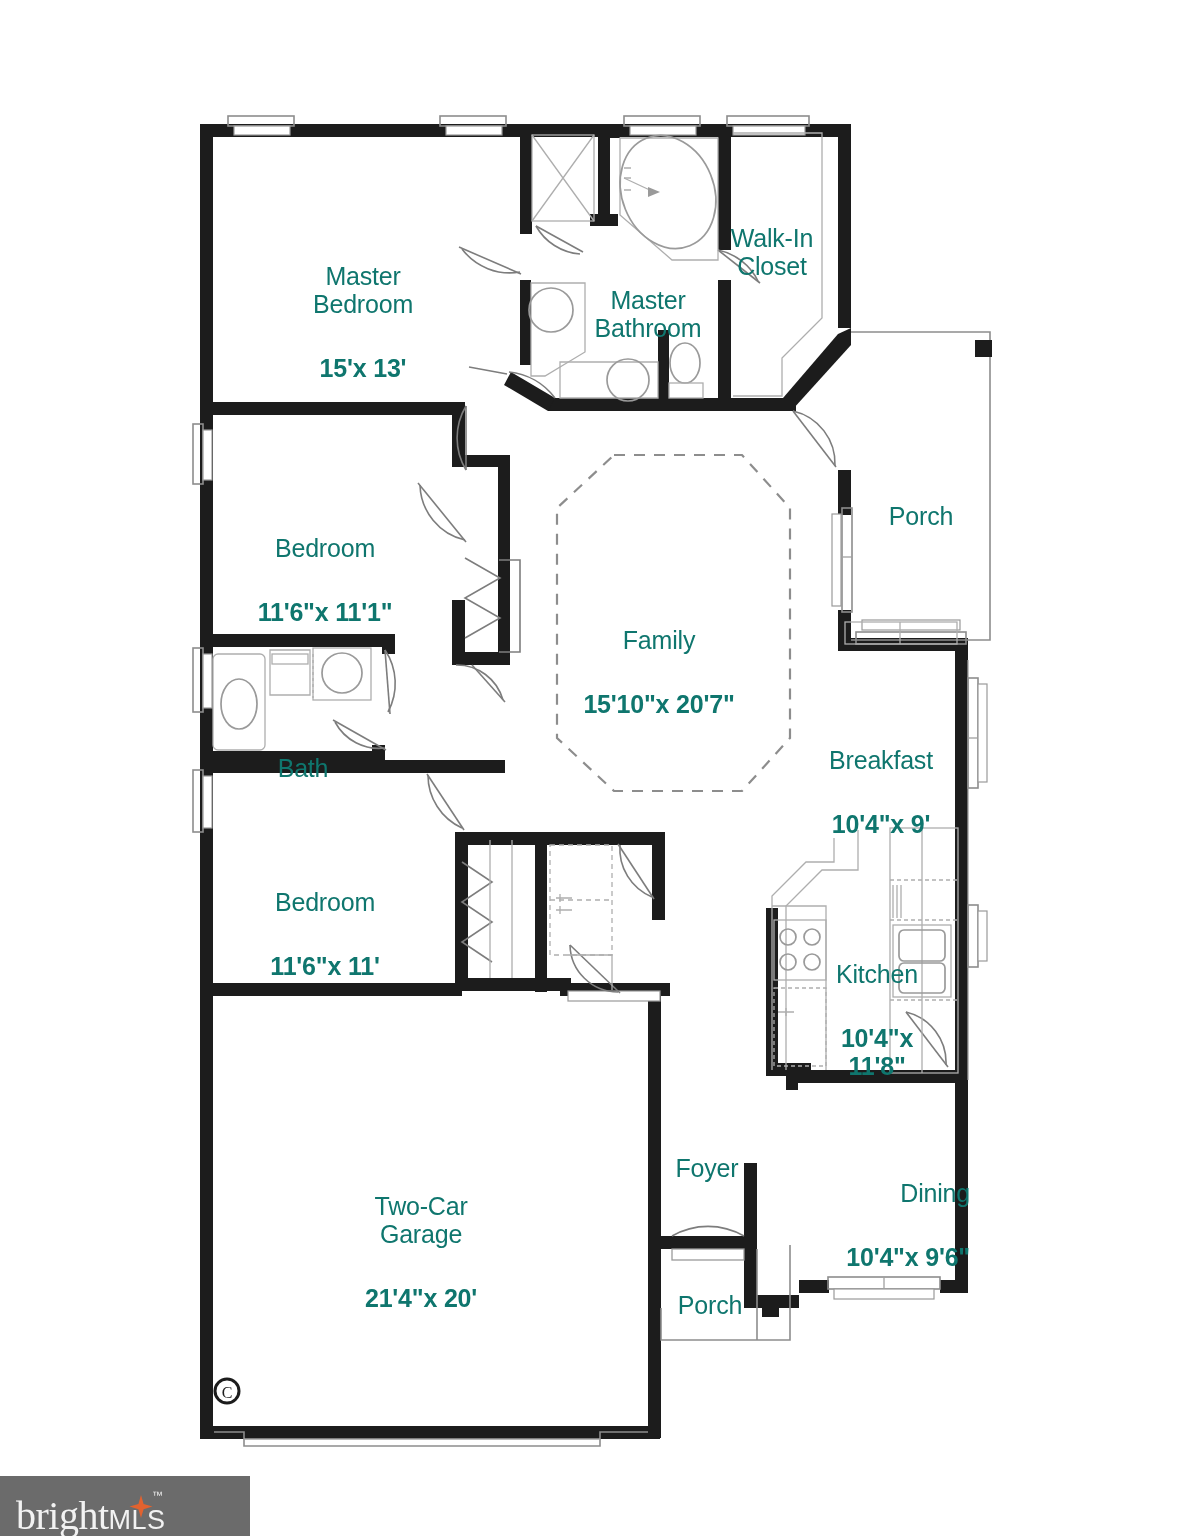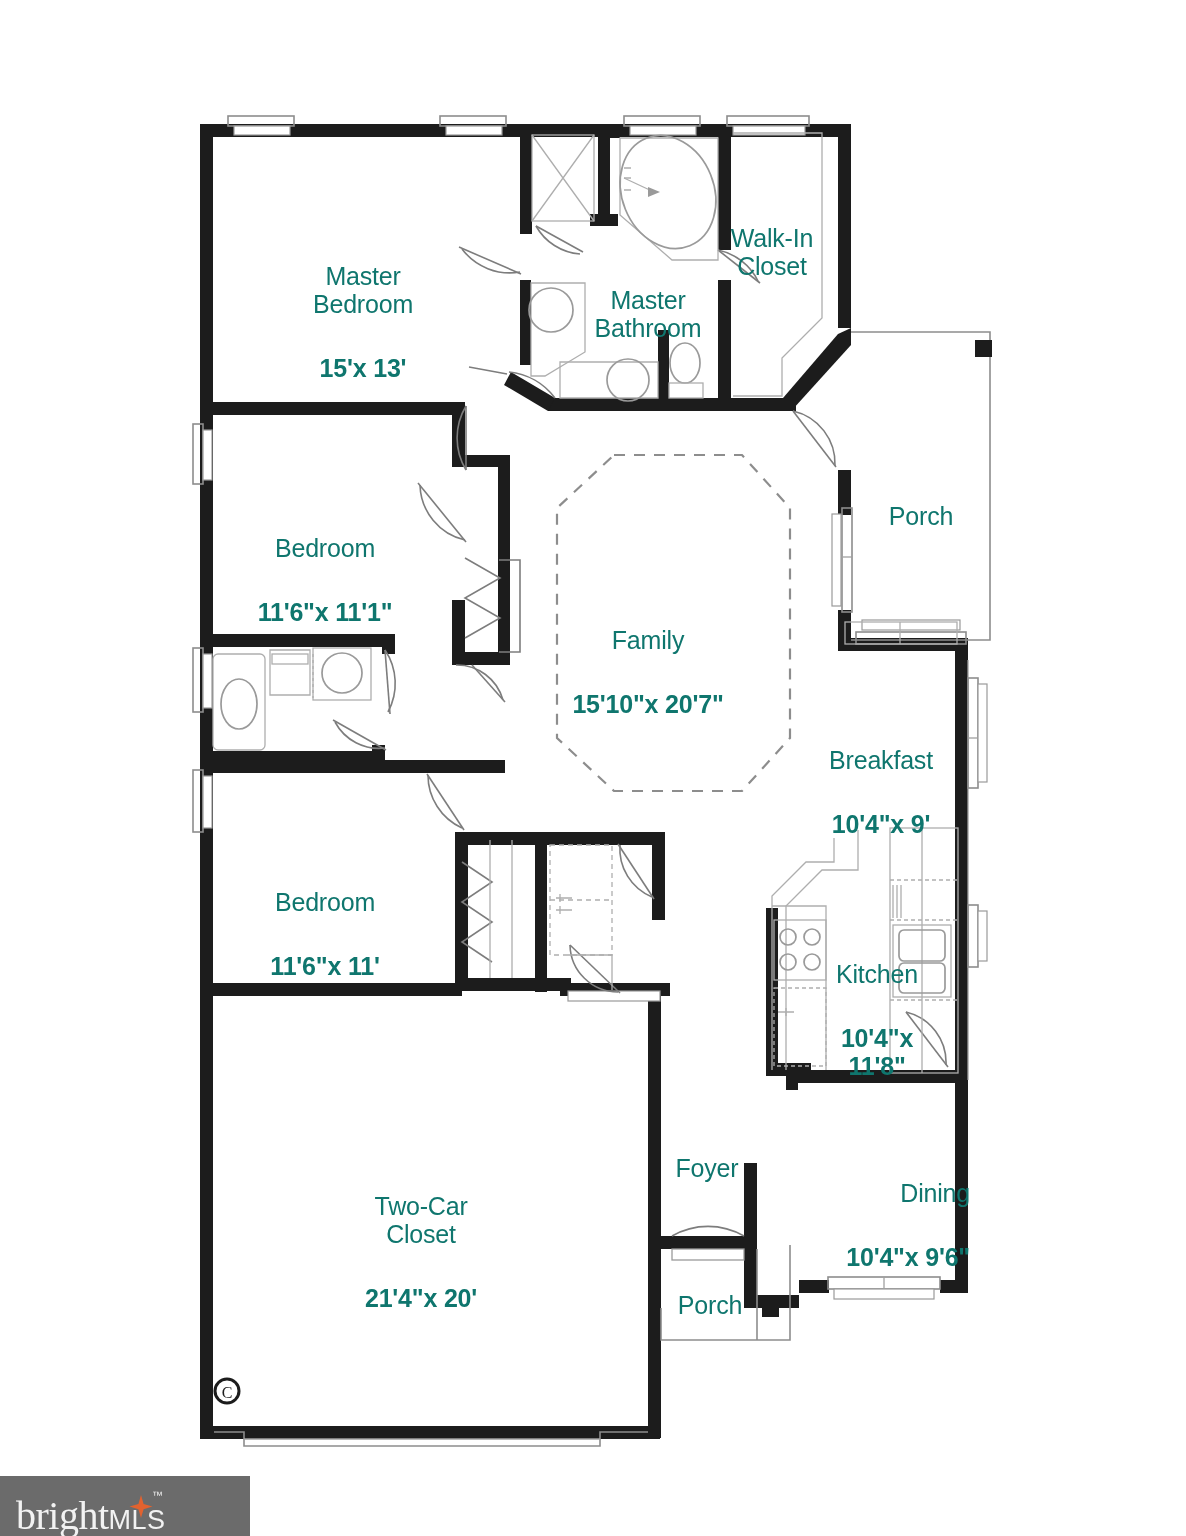--- a/index.html
+++ b/index.html
@@ -455,25 +455,28 @@
 
   <div class="rm-label" style="left:851px; top:466px; width:140px;">
     <span class="rm-name">Porch</span>
   </div>
 
   <div class="rm-label" style="left:218px; top:498px; width:214px;">
     <span class="rm-name">Bedroom</span>
     <span class="rm-dim">11'6"x 11'1"</span>
   </div>
 
-  <div class="rm-label" style="left:531px; top:590px; width:234px;">
+  <div class="rm-label" style="left:542px; top:590px; width:234px;">
     <span class="rm-name">Family</span>
     <span class="rm-dim">15'10"x 20'7"</span>
   </div>
 
+  <div class="rm-label" style="left:245px; top:718px; width:116px;">
+    <span class="rm-name">Bath</span>
+  </div>
 
   <div class="rm-label" style="left:788px; top:710px; width:186px;">
     <span class="rm-name">Breakfast</span>
     <span class="rm-dim">10'4"x 9'</span>
   </div>
 
   <div class="rm-label" style="left:218px; top:852px; width:214px;">
     <span class="rm-name">Bedroom</span>
     <span class="rm-dim">11'6"x 11'</span>
   </div>
@@ -489,21 +492,21 @@
     <span class="rm-name">Foyer</span>
   </div>
 
   <div class="rm-label" style="left:778px; top:1143px; width:192px;text-align:right;">
     <span class="rm-name">Dining</span>
     <span class="rm-dim">10'4"x 9'6"</span>
   </div>
 
   <div class="rm-label" style="left:316px; top:1156px; width:210px;">
     <span class="rm-name">Two-Car
-Closet</span>
+Garage</span>
     <span class="rm-dim">21'4"x 20'</span>
   </div>
 
   <div class="rm-label" style="left:652px; top:1255px; width:116px;">
     <span class="rm-name">Porch</span>
   </div>
 
   <div id="mls-watermark">
     <div id="mls-logo-wrap">
       <span id="mls-bright">bright</span>

